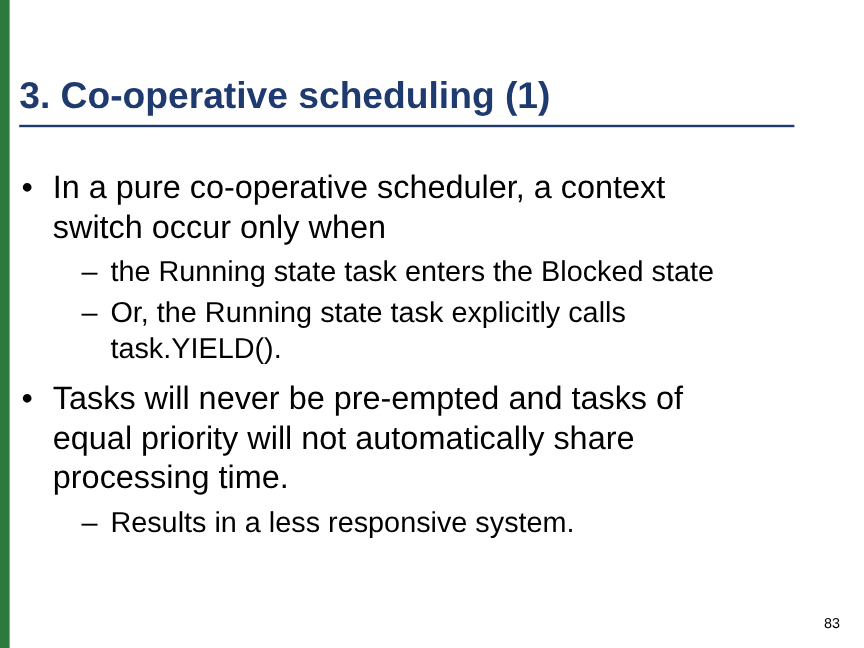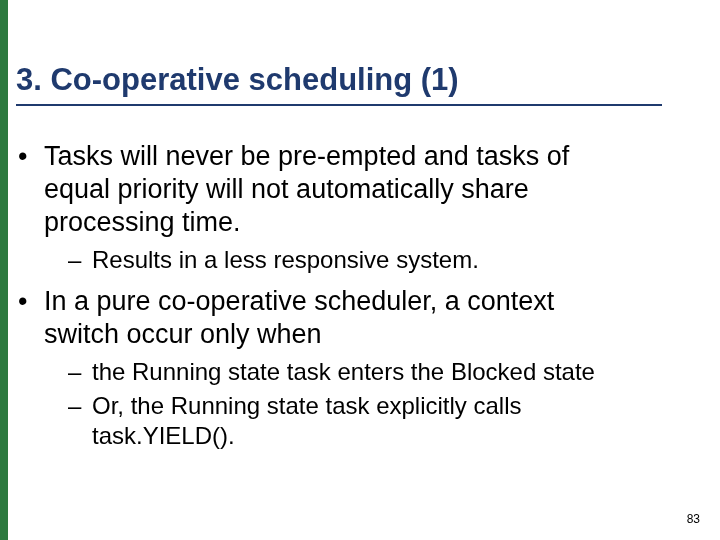--- a/index.html
+++ b/index.html
@@ -87,28 +87,28 @@
 <body>
 
 <div class="left-bar"></div>
 
 <div class="content">
   <h1 class="title">3. Co-operative scheduling (1)</h1>
   <div class="underline"></div>
 
   <ul class="bullets">
     <li>
-      <span>Tasks will never be pre-empted and tasks of equal priority will not automatically share processing time.</span>
-      <ul class="sub">
-        <li>Results in a less responsive system.</li>
-      </ul>
-    </li>
-    <li>
       <span>In a pure co-operative scheduler, a context switch occur only when</span>
       <ul class="sub">
         <li>the Running state task enters the Blocked state</li>
         <li>Or,  the Running state task explicitly calls task.YIELD().</li>
+      </ul>
+    </li>
+    <li>
+      <span>Tasks will never be pre-empted and tasks of equal priority will not automatically share processing time.</span>
+      <ul class="sub">
+        <li>Results in a less responsive system.</li>
       </ul>
     </li>
   </ul>
 </div>
 
 <div class="page-num">83</div>
 
 </body></html>

